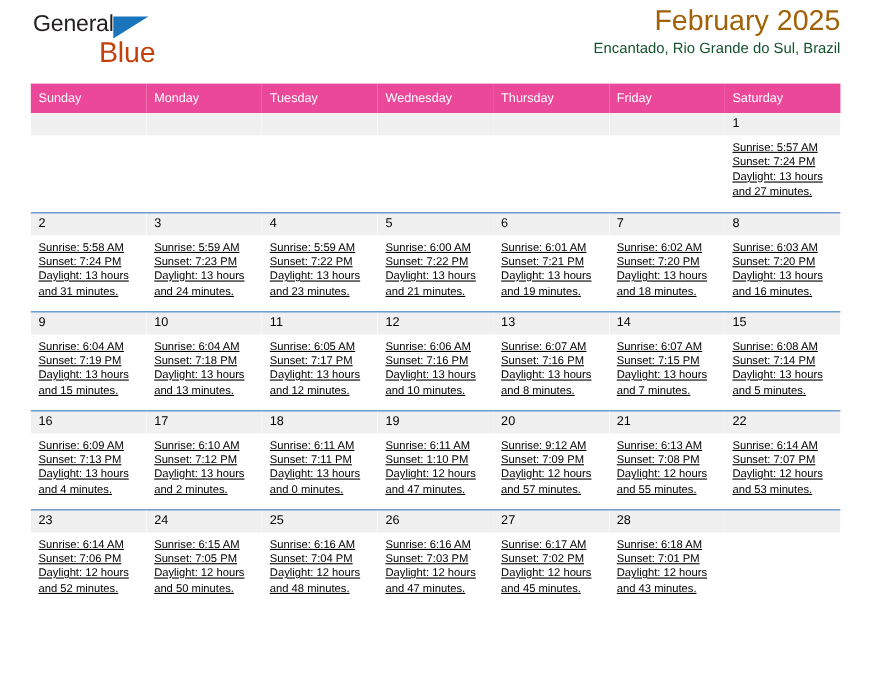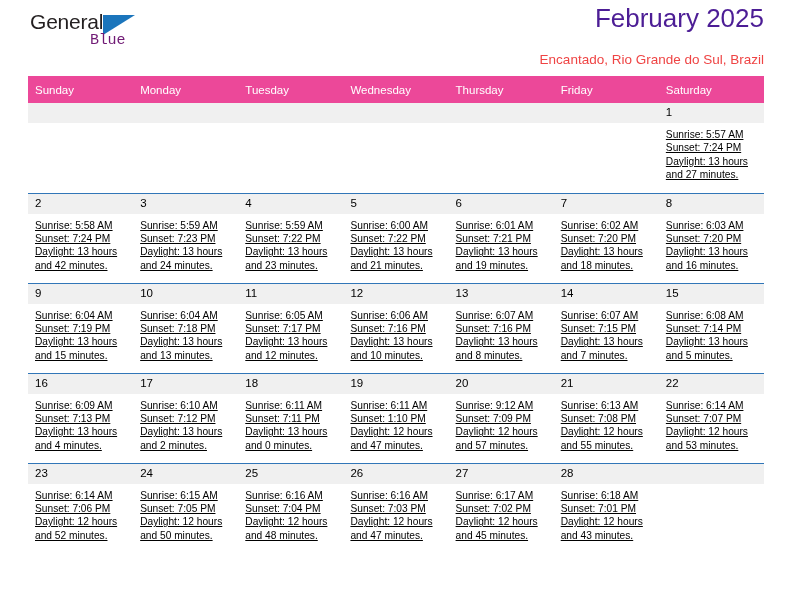--- a/index.html
+++ b/index.html
@@ -51,40 +51,40 @@
     top: 5px;
     width: 0;
     height: 0;
     border-left: 32px solid #1b75bc;
     border-bottom: 20px solid transparent;
   }
   .brand-blue {
     position: absolute;
     left: 62px;
     top: 22px;
-    font-size: 15px;
+    font-size: 26px;
     letter-spacing: -0.2px;
-    color: #701a75;
-    font-family: Liberation Mono, monospace;
+    color: #c2410c;
+    font-family: Liberation Sans, sans-serif;
   }
   .titles {
     text-align: right;
     margin-top: 4px;
   }
   .cal-title {
     font-size: 26px;
     font-weight: normal;
-    color: #4c1d95;
+    color: #a16207;
     line-height: 1.15;
     white-space: nowrap;
   }
   .cal-subtitle {
     font-size: 13.5px;
-    color: #ef4444;
-    margin-top: 18px;
+    color: #14532d;
+    margin-top: 2px;
     white-space: nowrap;
     padding-left: 36px;
   }
 
   
   .calendar {
     width: 736px;
     border-collapse: collapse;
     table-layout: fixed;
   }
@@ -233,21 +233,21 @@
             </div>
           </td>
         </tr>
         <tr>
           <td>
             <div class="daynum-band">2</div>
             <div class="cell-info">
               <div>Sunrise: 5:58 AM</div>
               <div>Sunset: 7:24 PM</div>
               <div>Daylight: 13 hours</div>
-              <div>and 42 minutes.</div>
+              <div>and 31 minutes.</div>
             </div>
           </td>
           <td>
             <div class="daynum-band">3</div>
             <div class="cell-info">
               <div>Sunrise: 5:59 AM</div>
               <div>Sunset: 7:23 PM</div>
               <div>Daylight: 13 hours</div>
               <div>and 24 minutes.</div>
             </div>

